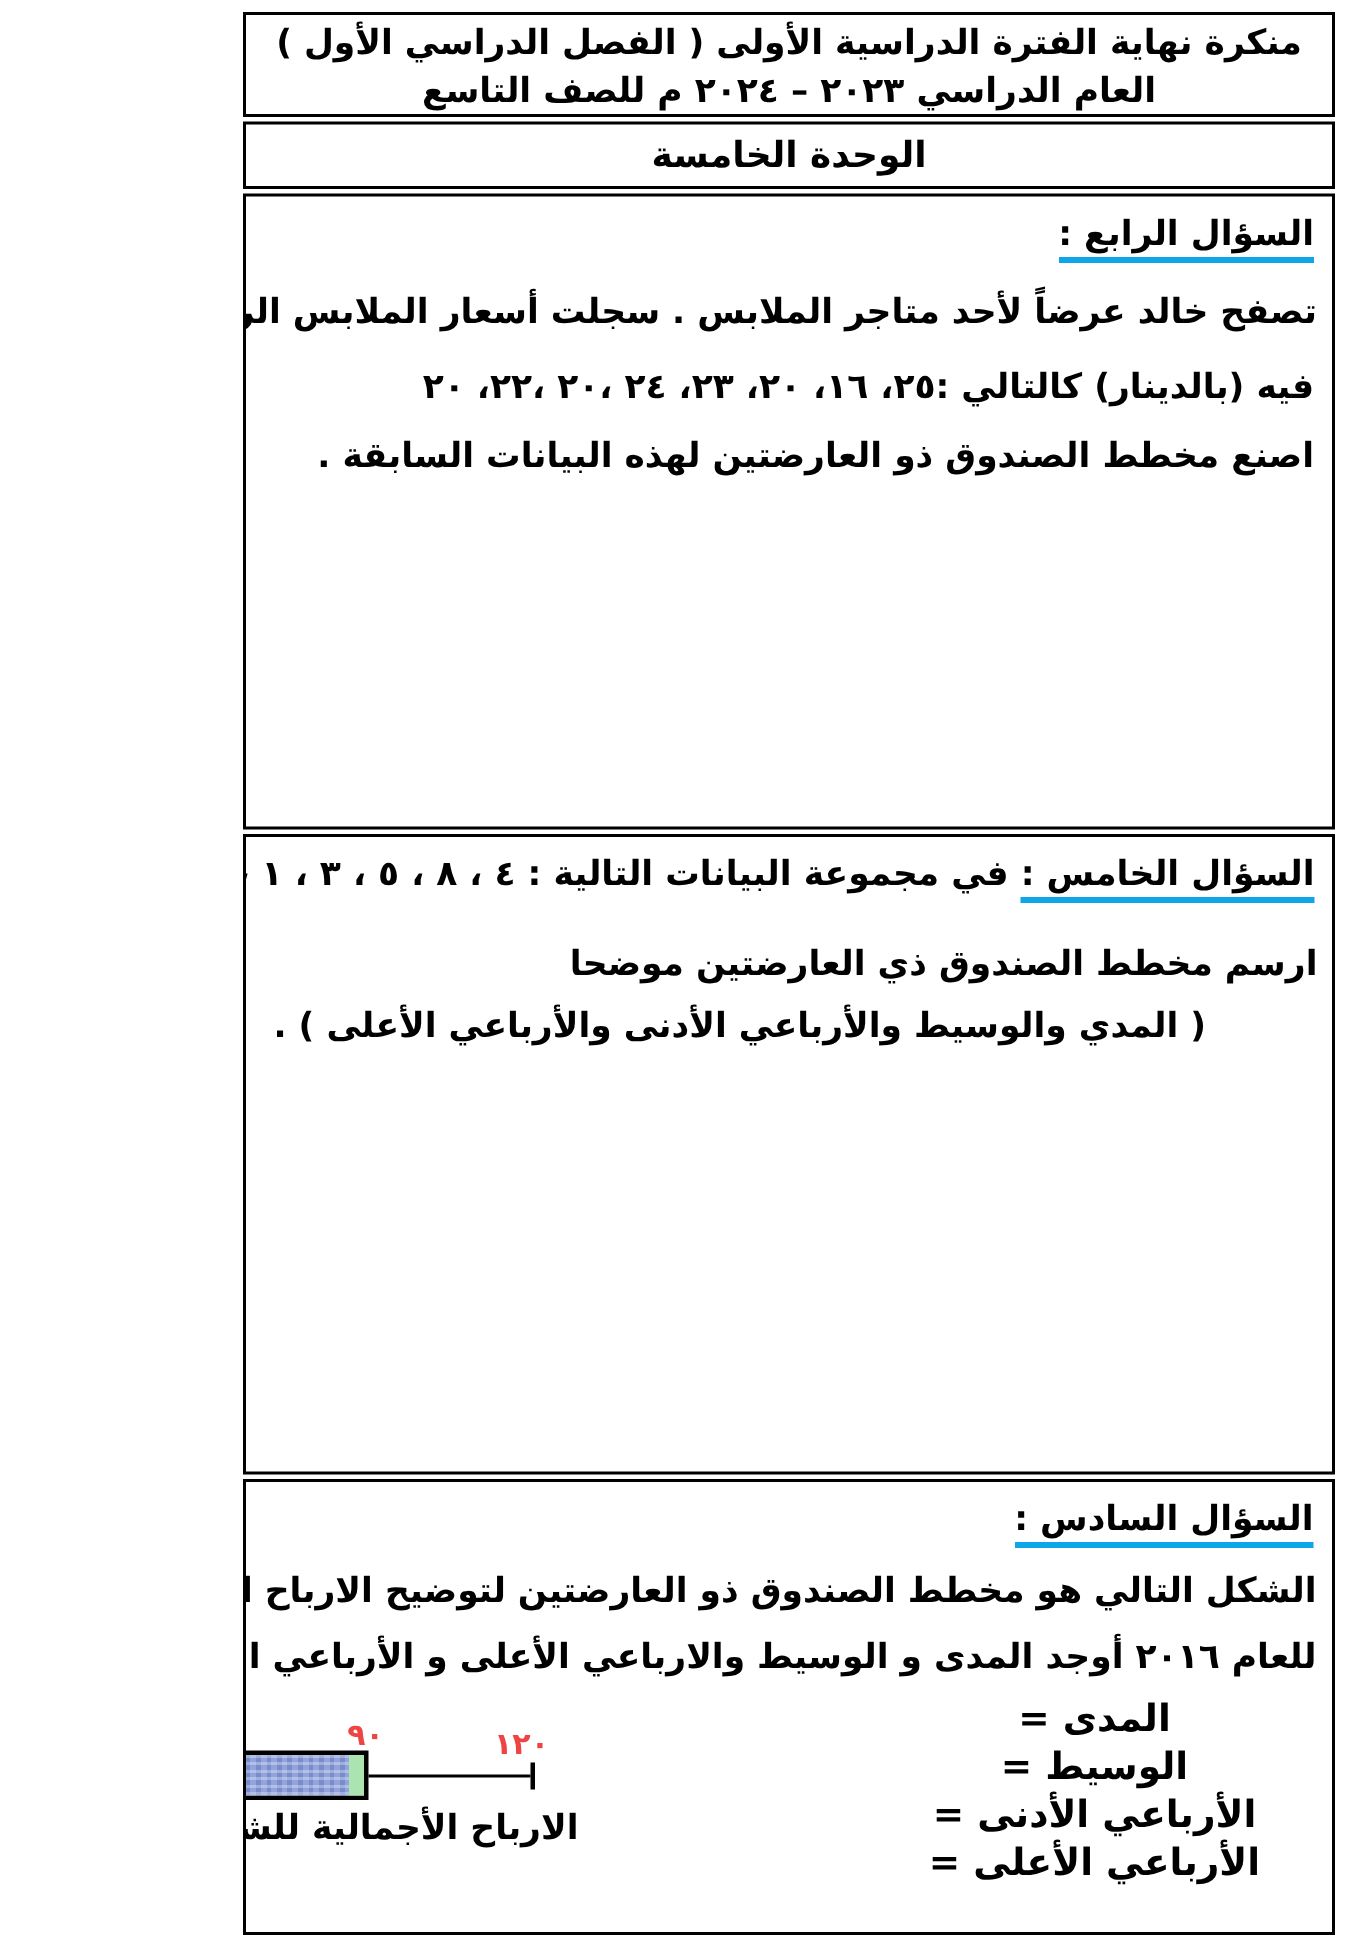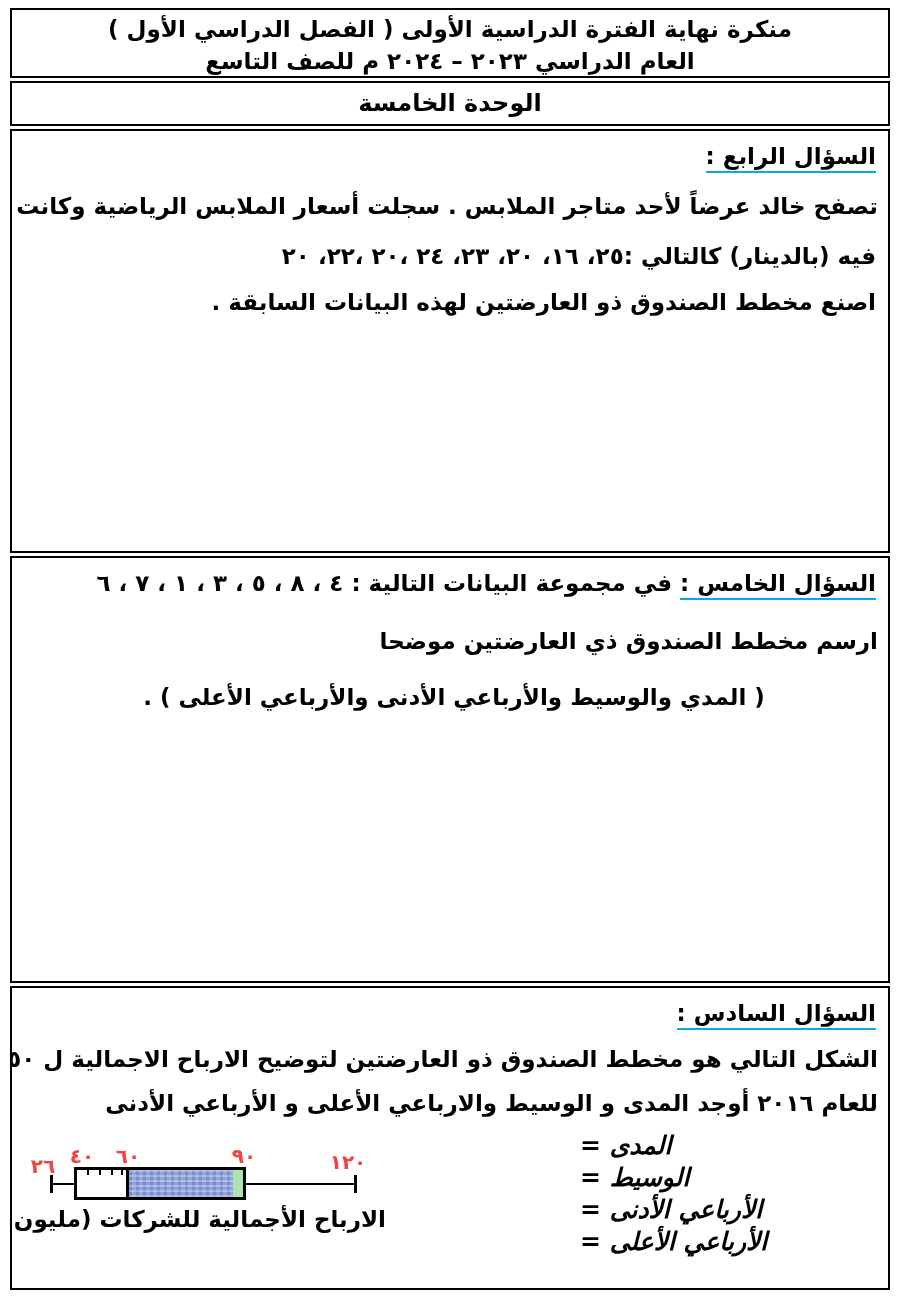--- a/index.html
+++ b/index.html
@@ -1,46 +1,46 @@
 <!DOCTYPE html>
 <html lang="ar" dir="rtl"><head>
 <meta charset="utf-8">
 <style>
   html,body{margin:0;padding:0;}
   body{
     width:900px;height:1300px;position:relative;background:#ffffff;color:#000;
     font-family:"DejaVu Sans",sans-serif;direction:rtl;overflow:hidden;
   }
-  .page{position:absolute;top:8px;right:10px;width:880px;}
+  .page{position:absolute;top:8px;right:10px;width:728px;}
   .section{
     border:2px solid #000;box-sizing:border-box;position:relative;
     margin-bottom:3px;background:#fff;overflow:hidden;
   }
   .header-box{height:70px;text-align:center;font-weight:bold;font-size:23px;line-height:32px;padding-top:3px;}
   .unit-box{height:45px;text-align:center;font-weight:bold;font-size:24px;line-height:40px;}
   .q-box{padding:8px 10px;}
   .q4-box{height:424px;}
   .q5-box{height:427px;}
   .q6-box{height:304px;}
   .qtitle{
     display:inline-block;font-weight:bold;font-size:23px;
-    border-bottom:2px solid #0ea5e9;padding-bottom:2px;margin:4px 2px 2px 0;
+    border-bottom:4px solid #0ea5e9;padding-bottom:2px;margin:4px 2px 2px 0;
   }
   .bodyline{font-weight:bold;font-size:23px;line-height:30px;white-space:nowrap;}
   .q4-l1{margin-top:16px;text-align:right;}
   .q4-l2{margin-top:20px;text-align:right;padding-right:2px;}
   .q4-l3{margin-top:16px;text-align:right;padding-right:2px;}
   .q5-l1{display:inline;font-weight:bold;font-size:23px;}
   .q5-l2{margin-top:24px;}
-  .q5-l3{margin-top:26px;text-align:center;padding-left:8px;}
+  .q5-l3{margin-top:11px;text-align:left;padding-left:8px;}
   .q6-l1{margin-top:12px;text-align:right;}
   .q6-l2{margin-top:14px;text-align:right;}
 
   
-  .answers{position:absolute;top:142px;left:auto;right:8px;width:300px;text-align:left;font-style:italic;}
+  .answers{position:absolute;top:142px;left:auto;right:8px;width:300px;text-align:center;}
   .answers div{font-weight:bold;font-size:25px;line-height:32px;white-space:nowrap;}
 
   
   .figure{position:absolute;top:140px;right:458px;width:412px;height:130px;direction:ltr;}
   .tick-label{
     position:absolute;font-weight:bold;font-size:20px;color:#ef4444;
     transform:translateX(-50%);white-space:nowrap;
   }
   .whisker{position:absolute;height:2px;background:#000;top:55px;}
   .cap{position:absolute;width:3px;height:18px;background:#000;top:47px;}

